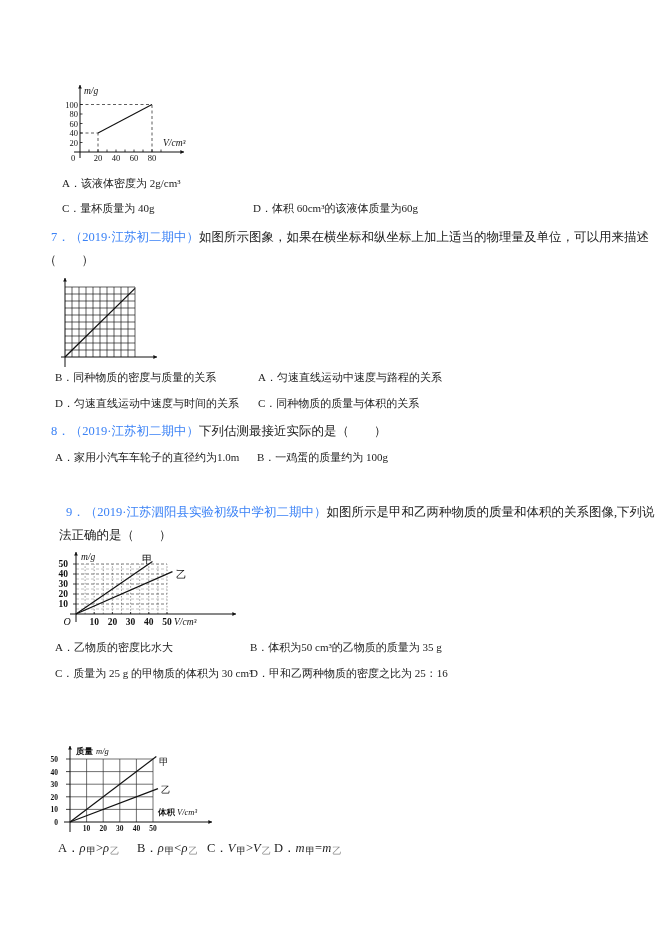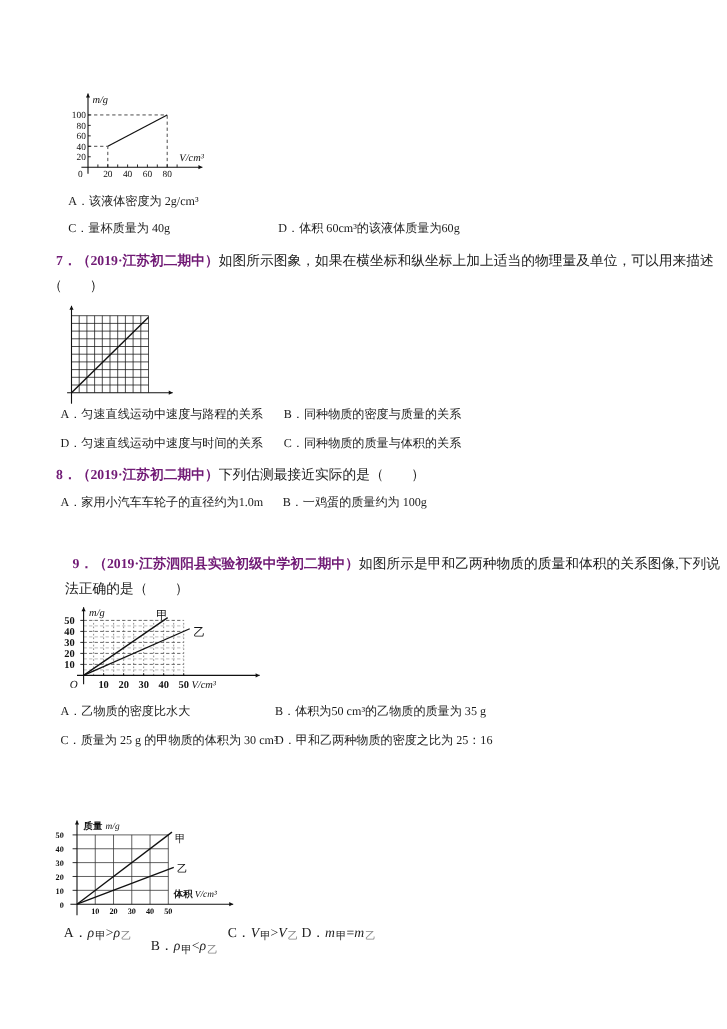--- a/index.html
+++ b/index.html
@@ -1,19 +1,19 @@
 <!DOCTYPE html>
 <html><head>
 <meta charset="utf-8">
 <style>
   html,body{margin:0;padding:0;background:#e8e8e8;}
   #page{position:relative;width:661px;height:935px;background:#ffffff;overflow:hidden;
         font-family:"Liberation Serif","DejaVu Serif",serif;color:#1b1b1b;}
   .qhead{position:absolute;width:606px;font-size:12.5px;line-height:23px;text-indent:7px;margin:0;}
-  .qhead b{font-weight:700;color:#701a75;}
+  .qhead b{font-weight:400;color:#3b82f6;}
   .optrow{position:absolute;display:grid;width:585px;font-size:11px;line-height:15px;}
   .optrow.c6{grid-template-columns:191px auto;}
   .optrow.c7{grid-template-columns:203px auto;}
   .optrow.c8{grid-template-columns:202px auto;}
   .optrow.c9{grid-template-columns:195px auto;}
   .optrow span{white-space:nowrap;}
   .inlinerow{position:absolute;width:585px;height:16px;font-size:12.5px;}
   .inlinerow>span{position:absolute;top:0;white-space:nowrap;}
   .it{font-style:italic;}
   .sb{font-size:9.5px;vertical-align:-1.5px;margin-left:1px;}
@@ -95,22 +95,22 @@
       <line x1="16" y1="26" x2="86" y2="26" stroke="#1a1a1a" stroke-width="0.7"></line>
       <line x1="16" y1="19" x2="86" y2="19" stroke="#1a1a1a" stroke-width="0.7"></line>
       <line x1="16" y1="12" x2="86" y2="12" stroke="#1a1a1a" stroke-width="0.7"></line>
       <line x1="16" y1="92" x2="16" y2="3" stroke="#111" stroke-width="1"></line>
       <path d="M16,3 L17.9,6.6 L14.1,6.6 Z" fill="#111"></path>
       <line x1="12" y1="82" x2="108" y2="82" stroke="#111" stroke-width="1"></line>
       <path d="M108,82 L104.4,83.9 L104.4,80.1 Z" fill="#111"></path>
       <line x1="16" y1="82" x2="86" y2="13.399999999999991" stroke="#111" stroke-width="1.3"></line>
     </svg>
   <div class="optrow c7" style="left:55px;top:370px;">
+    <span>B．同种物质的密度与质量的关系</span>
     <span>A．匀速直线运动中速度与路程的关系</span>
-    <span>B．同种物质的密度与质量的关系</span>
   </div>
   <div class="optrow c7" style="left:55px;top:396px;">
     <span>D．匀速直线运动中速度与时间的关系</span>
     <span>C．同种物质的质量与体积的关系</span>
   </div>
 
   <p class="qhead" style="left:44px;top:420px;">
     <b>8．（2019·江苏初二期中）</b><span>下列估测最接近实际的是（　　）</span>
   </p>
   <div class="optrow c8" style="left:55px;top:450px;">
@@ -218,18 +218,18 @@
       <line x1="40" y1="78" x2="127.97999999999999" y2="44.61" stroke="#111" stroke-width="1.2"></line>
       <text x="46" y="10" font-size="8.5px" font-weight="700">质量</text>
       <text x="66" y="10" font-size="8.5px" font-style="italic">m/g</text>
       <text x="128" y="71" font-size="8.5px" font-weight="700">体积</text>
       <text x="147" y="71" font-size="8.5px" font-style="italic">V/cm³</text>
       <text x="129" y="21" font-size="9.5px">甲</text>
       <text x="131" y="49" font-size="9.5px">乙</text>
     </svg>
   <div class="inlinerow" style="left:55px;top:840px;">
     <span style="left:3px;"><span>A．</span><span class="it">ρ</span><span class="sb">甲</span><span>&gt;</span><span class="it">ρ</span><span class="sb gy">乙</span></span>
-    <span style="left:82px;margin-top:12px;"><span>B．</span><span class="it">ρ</span><span class="sb">甲</span><span>&lt;</span><span class="it">ρ</span><span class="sb gy">乙</span></span>
+    <span style="left:82px;"><span>B．</span><span class="it">ρ</span><span class="sb">甲</span><span>&lt;</span><span class="it">ρ</span><span class="sb gy">乙</span></span>
     <span style="left:152px;"><span>C．</span><span class="it">V</span><span class="sb">甲</span><span>&gt;</span><span class="it">V</span><span class="sb gy">乙</span></span>
     <span style="left:219px;"><span>D．</span><span class="it">m</span><span class="sb">甲</span><span>=</span><span class="it">m</span><span class="sb gy">乙</span></span>
   </div>
 
 </div>
 
 </body></html>

